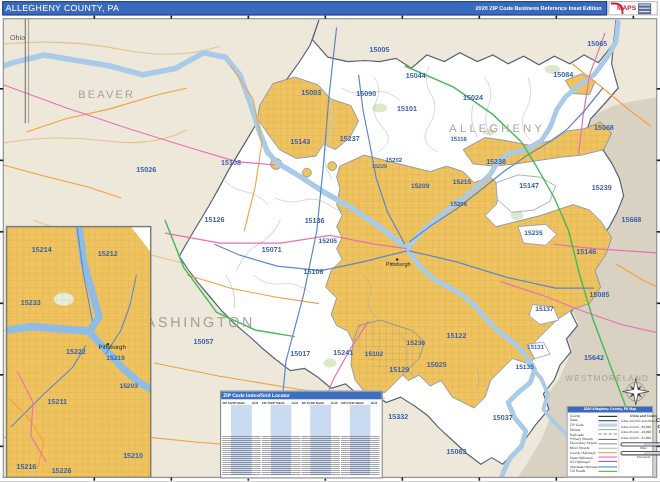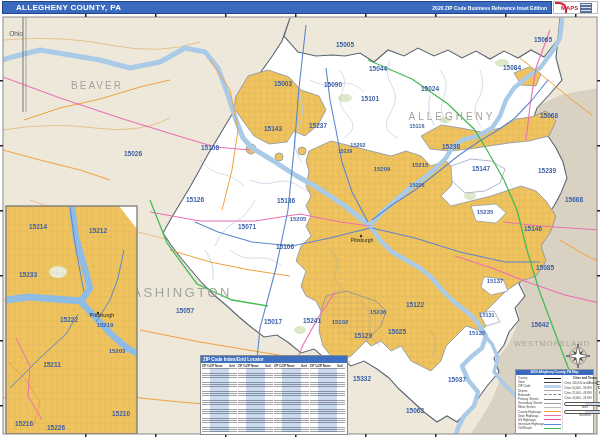--- a/index.html
+++ b/index.html
@@ -2,21 +2,21 @@
 <html><head>
 <meta charset="utf-8">
 <style>
   html,body{margin:0;padding:0;background:#888;}
   .page{position:relative;width:600px;height:438px;background:#fff;overflow:hidden;
         font-family:"Liberation Sans",sans-serif;}
   
   .hdr{position:absolute;left:2px;top:1px;width:550px;height:13px;
        background:#3a6abe;border:1px solid #24448c;box-sizing:border-box;
        display:flex;align-items:center;justify-content:space-between;}
-  .hdr-title{color:#fff;font-size:8px;font-weight:bold;padding-left:13px;letter-spacing:.3px;white-space:nowrap;}
+  .hdr-title{color:#fff;font-size:8px;font-weight:normal;padding-left:2px;letter-spacing:.3px;white-space:nowrap;}
   .hdr-edition{color:#fff;font-size:5px;font-weight:bold;padding-right:4px;white-space:nowrap;}
   .logo{position:absolute;left:553px;top:1px;width:45px;height:13px;background:#fff;
         border:1px solid #bbb;box-sizing:border-box;display:flex;align-items:center;}
   .logo-swoosh{width:10px;height:9px;margin-left:1px;border-top:2px solid #cc2233;
         border-right:2px solid #cc2233;border-radius:0 8px 0 0;}
   .logo-txt{color:#cc2233;font-size:6px;font-weight:bold;line-height:1;margin-left:-6px;}
   .logo-side{margin-left:2px;width:12px;height:10px;background:#5a6e96;
         display:flex;flex-direction:column;justify-content:space-evenly;}
   .logo-side i{display:block;height:1px;background:#dfe6f2;margin:0 1px;}
   

